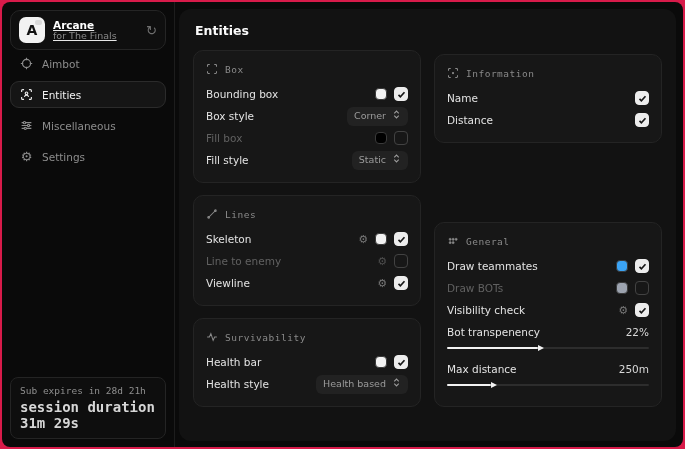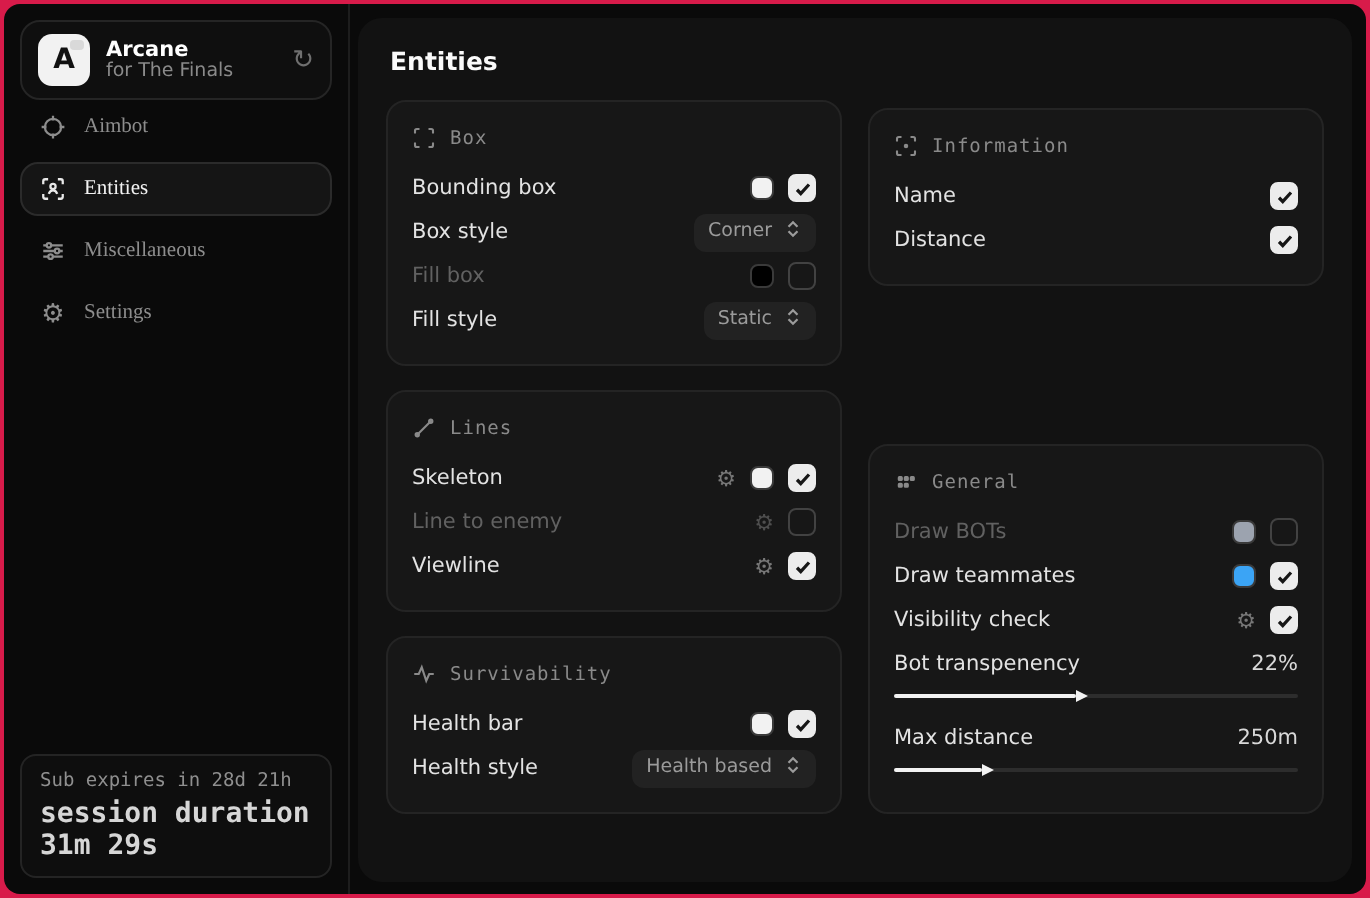--- a/index.html
+++ b/index.html
@@ -34,29 +34,29 @@
     width:26px; height:26px; border-radius:7px;
     background:#f2f2f2; color:#111;
     font-weight:bold; font-size:14px;
     display:flex; align-items:center; justify-content:center;
     position:relative; flex:0 0 26px;
   }
   .logo::after{
     content:""; position:absolute; top:3px; right:3px;
     width:7px; height:5px; border-radius:2px; background:#d9d9d9;
   }
-  .brand-text { flex:1; line-height:1.15; }
+  .brand-text { flex:1; line-height:1.15;text-decoration:underline; }
   .brand-title { font-size:10.5px; font-weight:bold; color:#fff; }
   .brand-sub { font-size:9.5px; color:#8a8a8a; }
   .refresh { color:#6f6f6f; font-size:13px; cursor:pointer; }
   .category-label {
     font-size:9.5px; color:#6c6c6c;
     margin:13px 6px 8px 6px;
   }
-  .nav { display:flex; flex-direction:column; gap:4px;font-family:Liberation Serif, serif; }
+  .nav { display:flex; flex-direction:column; gap:4px; }
   .nav-item {
     display:flex; align-items:center; gap:9px;
     height:27px; padding:0 9px;
     border-radius:9px; border:1px solid transparent;
     color:#8d8d8d; font-size:10.5px; cursor:pointer;
   }
   .nav-item.active {
     background:#151515; border-color:#2b2b2b; color:#f2f2f2;
   }
   .nav-item svg { width:13px; height:13px; stroke:#8d8d8d; }
@@ -358,36 +358,36 @@
           <div class="panel-header">
             <svg viewBox="0 0 16 16" fill="#8a8a8a" stroke="none">
               <rect x="3" y="4.5" width="2.4" height="2.4" rx="0.6"></rect>
                 <rect x="7" y="4.5" width="2.4" height="2.4" rx="0.6"></rect>
                 <rect x="11" y="4.5" width="2.4" height="2.4" rx="0.6"></rect>
               <rect x="3" y="9" width="2.4" height="2.4" rx="0.6"></rect>
                 <rect x="7" y="9" width="2.4" height="2.4" rx="0.6"></rect>
             </svg>
             <span>General</span>
           </div>
+          <div class="row">
+            <span class="row-label">Draw teammates</span>
+            <span class="controls">
+              <span class="swatch" style="background: rgb(59, 164, 245);"></span>
+              <span class="checkbox checked">
+                <svg viewBox="0 0 12 12" fill="none" stroke-width="2.2">
+                    <path d="M2 6.5l2.5 2.5L10 3"></path>
+                  </svg>
+              </span>
+            </span>
+          </div>
           <div class="row disabled">
             <span class="row-label">Draw BOTs</span>
             <span class="controls">
               <span class="swatch" style="background: rgb(156, 163, 175);"></span>
               <span class="checkbox"></span>
-            </span>
-          </div>
-          <div class="row">
-            <span class="row-label">Draw teammates</span>
-            <span class="controls">
-              <span class="swatch" style="background: rgb(59, 164, 245);"></span>
-              <span class="checkbox checked">
-                <svg viewBox="0 0 12 12" fill="none" stroke-width="2.2">
-                    <path d="M2 6.5l2.5 2.5L10 3"></path>
-                  </svg>
-              </span>
             </span>
           </div>
           <div class="row">
             <span class="row-label">Visibility check</span>
             <span class="controls">
               <span class="gear">⚙</span>
               <span class="checkbox checked">
                 <svg viewBox="0 0 12 12" fill="none" stroke-width="2.2">
                     <path d="M2 6.5l2.5 2.5L10 3"></path>
                   </svg>

